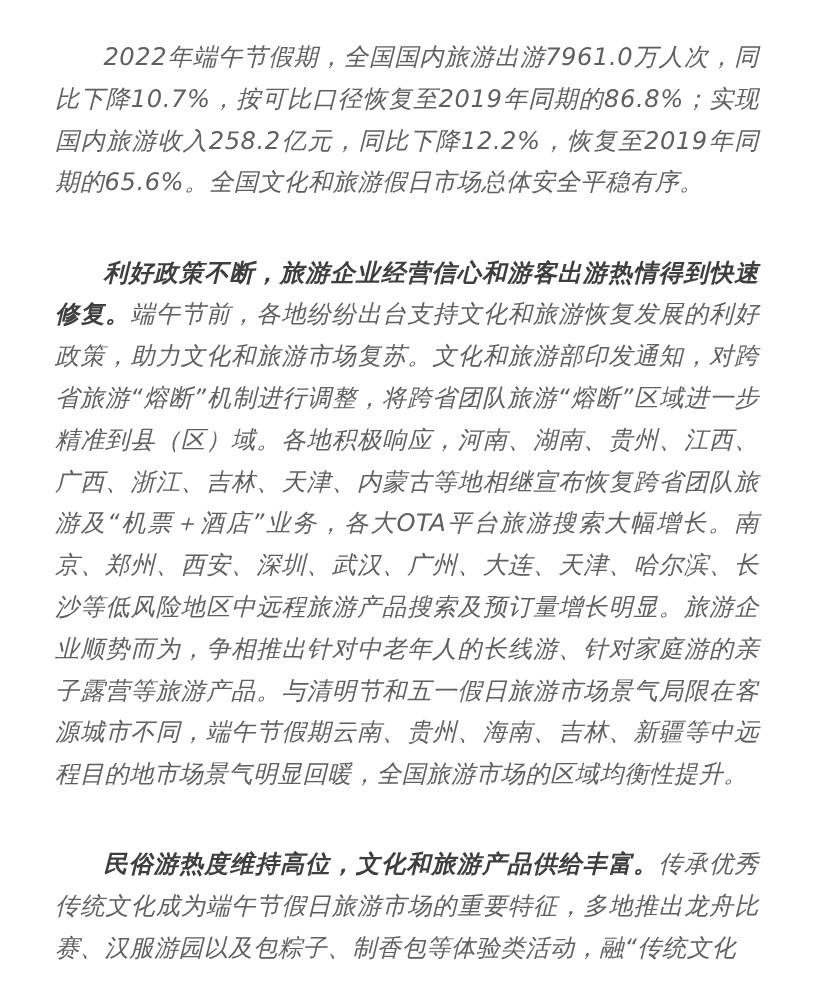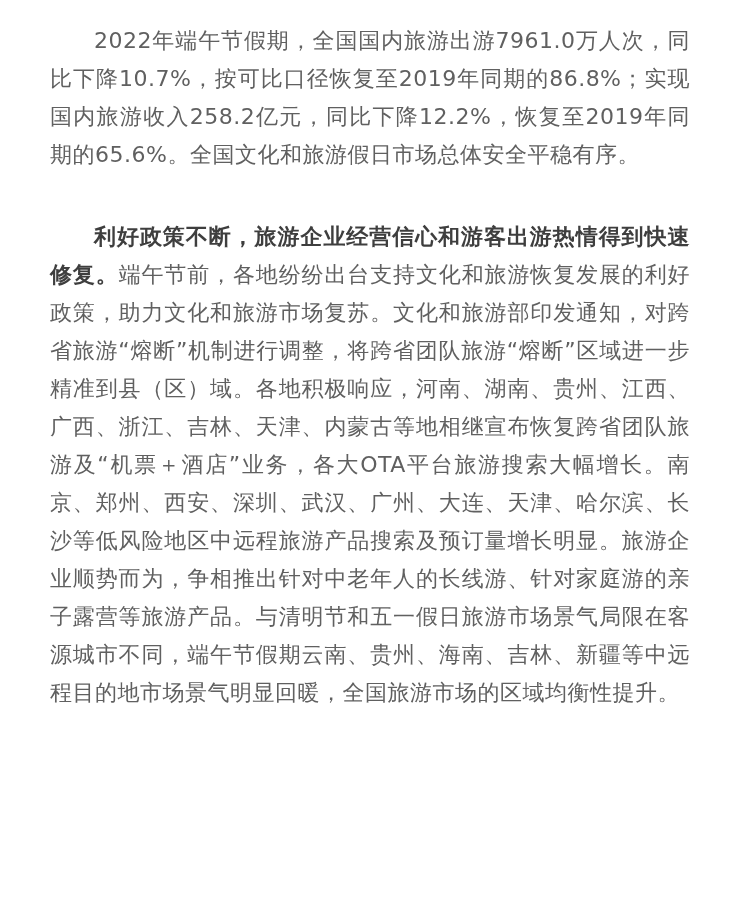--- a/index.html
+++ b/index.html
@@ -18,36 +18,38 @@
     padding: 22px 50px 0 50px;
     font-family: "DejaVu Sans", "Liberation Sans", sans-serif;
     font-size: 22px;
     line-height: 38px;
     color: #606060;
     text-align: justify;
     text-justify: inter-ideograph;
     letter-spacing: 0.5px;
   }
   .para {
-    margin: 0 0 44px 0;
+    margin: 12px 0 44px 0;
     text-indent: 2em;
+    font-style: italic;
   }
   .para:last-child {
     margin-bottom: 0;
   }
   .lead {
     font-weight: 700;
     color: #3e3e3e;
   }
 </style>
 </head>
 <body>
 
 <div class="page">
   <article class="article">
 
     <p class="para"><span>2022年端午节假期，全国国内旅游出游7961.0万人次，同比下降10.7%，按可比口径恢复至2019年同期的86.8%；实现国内旅游收入258.2亿元，同比下降12.2%，恢复至2019年同期的65.6%。全国文化和旅游假日市场总体安全平稳有序。</span></p>
 
     <p class="para"><b class="lead">利好政策不断，旅游企业经营信心和游客出游热情得到快速修复。</b><span>端午节前，各地纷纷出台支持文化和旅游恢复发展的利好政策，助力文化和旅游市场复苏。文化和旅游部印发通知，对跨省旅游“熔断”机制进行调整，将跨省团队旅游“熔断”区域进一步精准到县（区）域。各地积极响应，河南、湖南、贵州、江西、广西、浙江、吉林、天津、内蒙古等地相继宣布恢复跨省团队旅游及“机票＋酒店”业务，各大OTA平台旅游搜索大幅增长。南京、郑州、西安、深圳、武汉、广州、大连、天津、哈尔滨、长沙等低风险地区中远程旅游产品搜索及预订量增长明显。旅游企业顺势而为，争相推出针对中老年人的长线游、针对家庭游的亲子露营等旅游产品。与清明节和五一假日旅游市场景气局限在客源城市不同，端午节假期云南、贵州、海南、吉林、新疆等中远程目的地市场景气明显回暖，全国旅游市场的区域均衡性提升。</span></p>
 
+    <p class="para"><b class="lead">民俗游热度维持高位，文化和旅游产品供给丰富。</b><span>传承优秀传统文化成为端午节假日旅游市场的重要特征，多地推出龙舟比赛、汉服游园以及包粽子、制香包等体验类活动，融“传统文化</span></p>
 
   </article>
 </div>
 
 </body></html>

